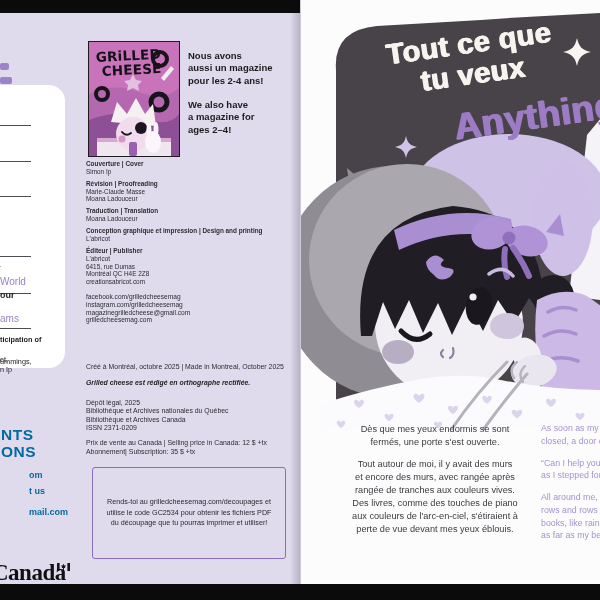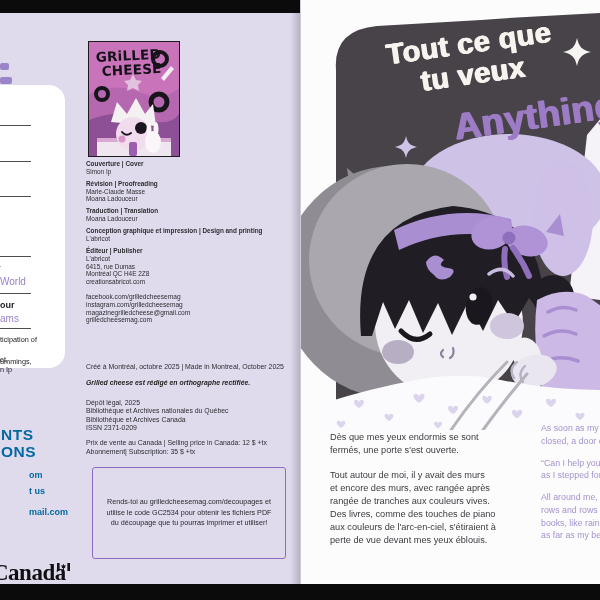--- a/index.html
+++ b/index.html
@@ -20,21 +20,21 @@
     background:linear-gradient(to right,rgba(40,30,60,0),rgba(40,30,60,0.22));
   }
   .white-card{
     position:absolute;left:-30px;top:72px;width:95px;height:283px;
     background:#ffffff;border-radius:0 16px 16px 0;
   }
   .card-rule{position:absolute;left:0;height:1px;background:#4c4c52;width:61px;}
   .frag{position:absolute;left:0;color:#232329;}
   .frag-bold{font-weight:bold;font-size:9px;}
   .frag-link{color:#9b82c8;font-size:10px;font-weight:normal;}
-  .frag-small{font-size:7.3px;line-height:1.45;font-weight:normal;}
+  .frag-small{font-size:7.3px;line-height:1.45;font-weight:bold;}
   .purple-chip{position:absolute;background:#9c84c9;border-radius:2px;}
   .mini-cover{
     position:absolute;left:88px;top:28px;width:90px;height:114px;
     border:1px solid #1c1c1c;background:#c770b8;
   }
   .promo{position:absolute;left:188px;font-weight:bold;font-size:9.5px;line-height:1.3;color:#1c1c1f;}
   .credits{position:absolute;left:86px;top:147px;width:208px;font-size:6.4px;line-height:1.2;color:#2c2c31;}
   .credit-group{margin-bottom:4.5px;}
   .credit-role{font-weight:bold;}
   .links{position:absolute;left:86px;top:280px;font-size:6.6px;line-height:1.18;color:#2c2c31;}
@@ -74,42 +74,42 @@
   .title-en{
     position:absolute;left:152px;top:86px;width:300px;
     transform:rotate(-8deg);
     font-weight:700;font-size:37px;color:#9d7cc5;letter-spacing:.5px;
     text-shadow:.8px 0 0 #9d7cc5,-.8px 0 0 #9d7cc5;
   }
   .story-fr{
     position:absolute;left:29px;top:419px;width:210px;
     font-size:9.2px;line-height:1.42;color:#3a3a3f;
   }
-  .story-fr p{margin:12px 0 9px 0;}
+  .story-fr p{margin:4px 0 9px 0;text-align:center;}
   .story-en{
     position:absolute;left:240px;top:422px;width:130px;
     font-size:8.8px;line-height:1.45;color:#a392cc;
   }
   .story-en p{margin:0 0 9px 0;white-space:pre-line;}
 </style>
 </head>
 <body>
 
 <div class="left-page">
 
   <div class="white-card">
     <div class="card-rule" style="top:40px"></div>
     <div class="card-rule" style="top:76px"></div>
     <div class="card-rule" style="top:111px"></div>
     <div class="card-rule" style="top:171px"></div>
     <div class="card-rule" style="top:208px"></div>
     <div class="card-rule" style="top:243px"></div>
     <div class="frag frag-bold" style="left:14px;top:178px">leur</div>
     <div class="frag frag-link" style="left:30px;top:191px">World</div>
-    <div class="frag frag-bold" style="left:30px;top:215px">our</div>
+    <div class="frag frag-bold" style="left:30px;top:205px">our</div>
     <div class="frag frag-link" style="left:30px;top:228px">ams</div>
     <div class="frag frag-small" style="left:30px;top:250px">ticipation of</div>
     <div class="frag frag-small" style="left:30px;top:272px;font-weight:normal">ummings,</div>
     <div class="frag frag-small" style="left:30px;top:270px;font-weight:normal">et,</div>
     <div class="frag frag-small" style="left:30px;top:280px;font-weight:normal">n Ip</div>
   </div>
 
   <div class="purple-chip" style="left:0;top:50px;width:9px;height:7px"></div>
   <div class="purple-chip" style="left:0;top:64px;width:12px;height:7px"></div>
 
@@ -132,20 +132,26 @@
       <circle cx="33" cy="97" r="3.5" fill="#d795c8"></circle>
       <ellipse cx="64" cy="100" rx="8" ry="11" fill="#faf6f9"></ellipse>
       <ellipse cx="60" cy="88" rx="2.5" ry="7" fill="#faf6f9"></ellipse>
       <ellipse cx="67" cy="87" rx="2.5" ry="7" fill="#faf6f9"></ellipse>
       <rect x="40" y="100" width="8" height="14" rx="2" fill="#9c5fb0"></rect>
       <text x="7" y="20" transform="rotate(-3 7 20)" font-family="DejaVu Sans, sans-serif" font-size="13.5" font-weight="bold" fill="#141118" letter-spacing="0.2">GRiLLED</text>
       <text x="13" y="34" transform="rotate(-3 13 34)" font-family="DejaVu Sans, sans-serif" font-size="13.5" font-weight="bold" fill="#141118" letter-spacing="0.2">CHEESE</text>
     </svg>
   </div>
 
+  <div class="promo pre" style="top:37px">Nous avons
+aussi un magazine
+pour les 2-4 ans!</div>
+  <div class="promo pre" style="top:86px">We also have
+a magazine for
+ages 2–4!</div>
 
   <div class="credits">
     <div class="credit-group">
       <div class="credit-role">Couverture | Cover</div>
       <div class="pre">Simon Ip</div>
     </div>
     <div class="credit-group">
       <div class="credit-role">Révision | Proofreading</div>
       <div class="pre">Marie-Claude Masse
 Moana Ladouceur</div>

